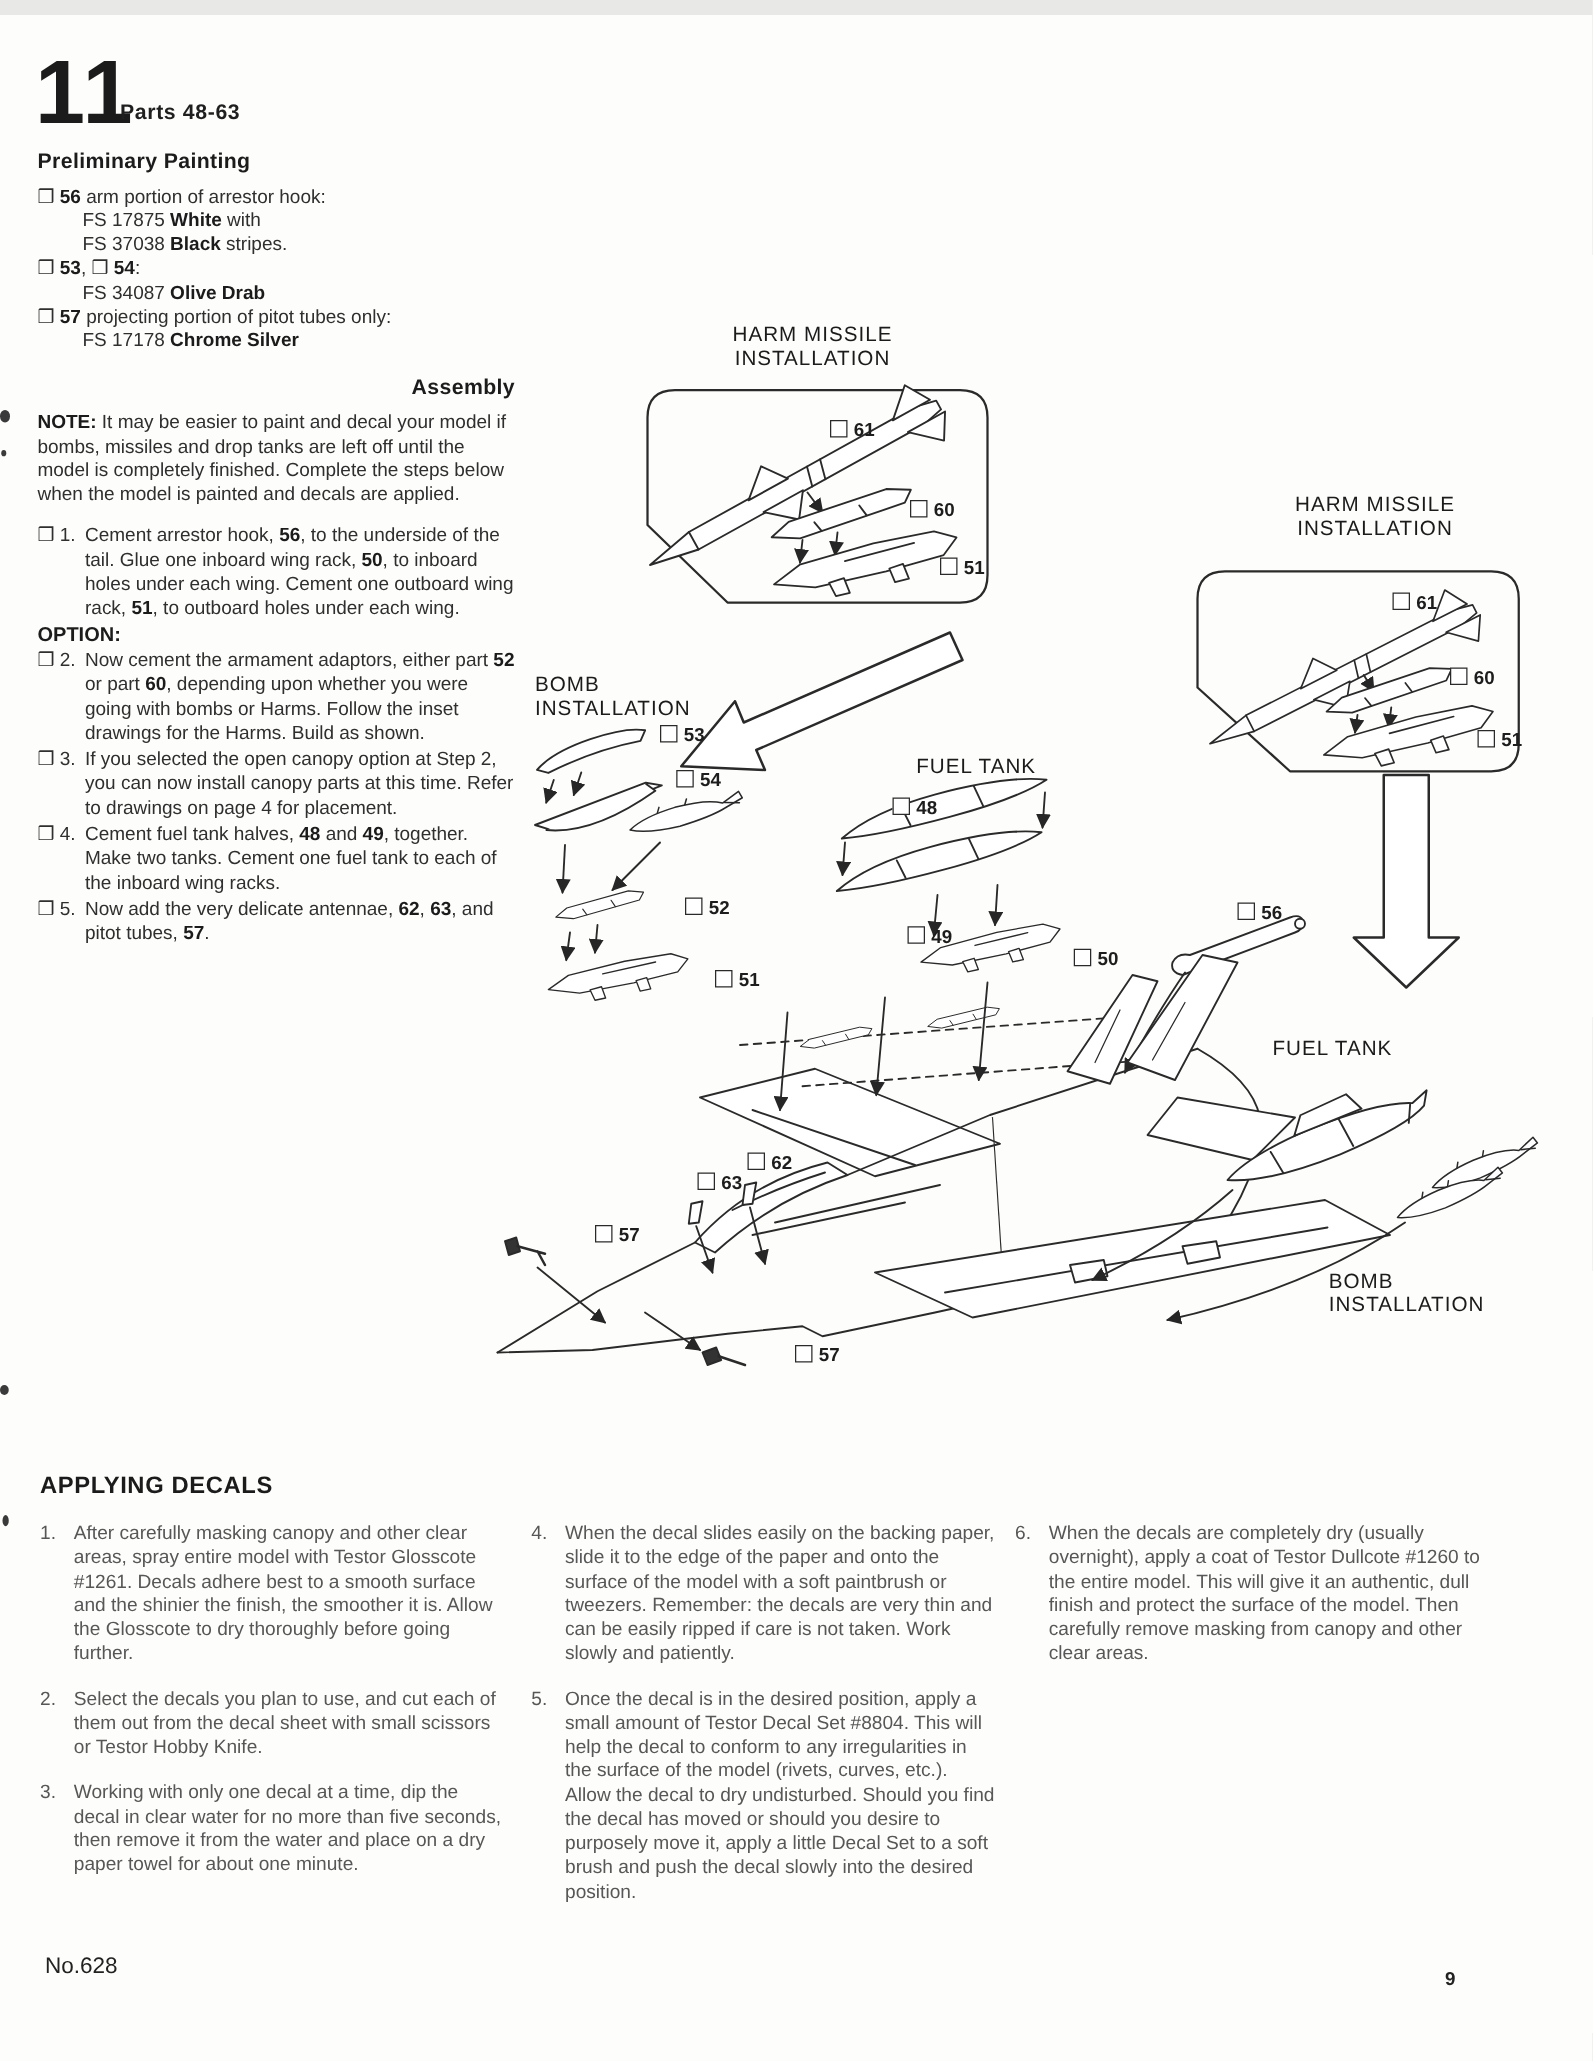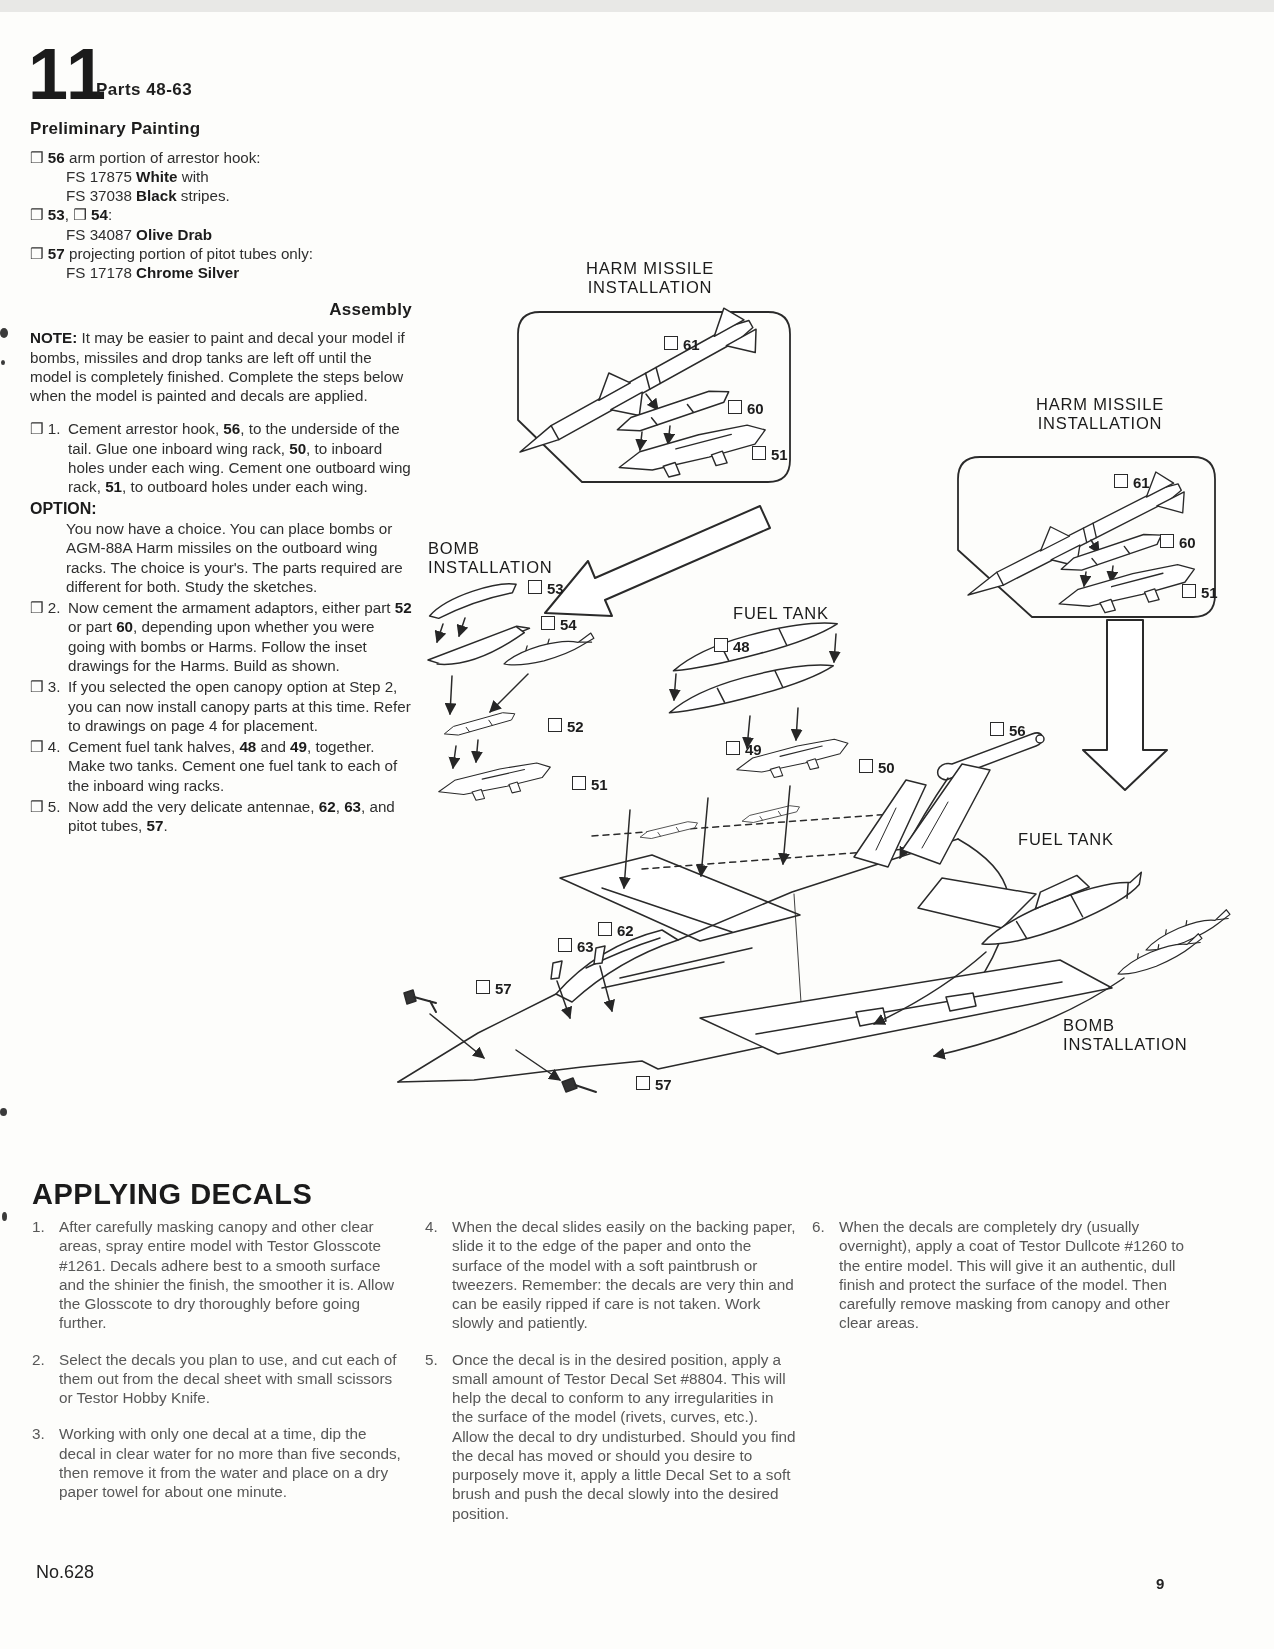--- a/index.html
+++ b/index.html
@@ -20,21 +20,21 @@
   .stx{flex:1;}
   .opt-label{font-weight:bold;font-size:16px;color:#1c1c1c;}
   .opt-text{padding-left:36px;margin-bottom:2px;}
   b{color:#1b1b1b;}
   
   .dtitle{position:absolute;font-size:16.5px;font-weight:normal;color:#1b1b1b;letter-spacing:.8px;line-height:1.18;}
   .ctr{text-align:center;}
   .plabel{position:absolute;display:flex;align-items:flex-start;gap:5px;font-size:15px;font-weight:bold;color:#1d1d1d;padding-left:38px;}
   .psq{width:12px;height:12px;border:1.8px solid #2a2a2a;background:#fff;flex:none;}
   
-  .ad-head{position:absolute;left:32px;top:1166px;font-size:29px;font-weight:bold;color:#1b1b1b;letter-spacing:.5px;}
+  .ad-head{position:absolute;left:32px;top:1166px;font-size:19px;font-weight:bold;color:#1b1b1b;letter-spacing:.5px;}
   .dcol{position:absolute;top:1205px;width:372px;font-size:15.3px;line-height:1.26;color:#575757;}
   .dc1{left:32px;} .dc2{left:425px;} .dc3{left:812px;}
   .dstep{display:flex;margin-bottom:17px;}
   .dnum{flex:none;width:27px;}
   
   .docnum{position:absolute;left:36px;top:1550px;font-size:18px;font-weight:normal;color:#222;}
   .pgnum{position:absolute;left:1156px;top:1563px;font-size:15px;font-weight:bold;color:#222;}
   .botbar{position:absolute;left:88px;right:0;top:1640px;height:9px;background:#141414;}
   .speck{position:absolute;background:#3a3a3a;border-radius:50%;}
   svg.art{position:absolute;left:0;top:0;}
@@ -219,21 +219,20 @@
     <div class="pline ind1">FS 17178 <b>Chrome Silver</b></div>
 
     <div class="h1 mt">Assembly</div>
     <p class="bodyp"><b>NOTE:</b> It may be easier to paint and decal your model if bombs, missiles and drop tanks are left off until the model is completely finished.  Complete the steps below when the model is painted and decals are applied.</p>
 
     <div class="step">
       <span class="mk">❒ 1.</span>
       <span class="stx">Cement arrestor hook, <b>56</b>, to the underside of the tail.  Glue one inboard wing rack, <b>50</b>, to inboard holes under each wing.  Cement one outboard wing rack, <b>51</b>, to outboard holes under each wing.</span>
     </div>
     <div class="opt-label">OPTION:</div>
-    <div class="opt-text">You now have a choice.  You can place bombs or AGM-88A Harm missiles on the outboard wing racks.  The choice is your's. The parts required are different for both. Study the sketches.</div>
     <div class="step">
       <span class="mk">❒ 2.</span>
       <span class="stx">Now cement the armament adaptors, either part <b>52</b> or part <b>60</b>, depending upon whether you were going with bombs or Harms.  Follow the inset drawings for the Harms.  Build as shown.</span>
     </div>
     <div class="step">
       <span class="mk">❒ 3.</span>
       <span class="stx">If you selected the open canopy option at Step 2, you can now install canopy parts at this time. Refer to drawings on page 4 for placement.</span>
     </div>
     <div class="step">
       <span class="mk">❒ 4.</span>

